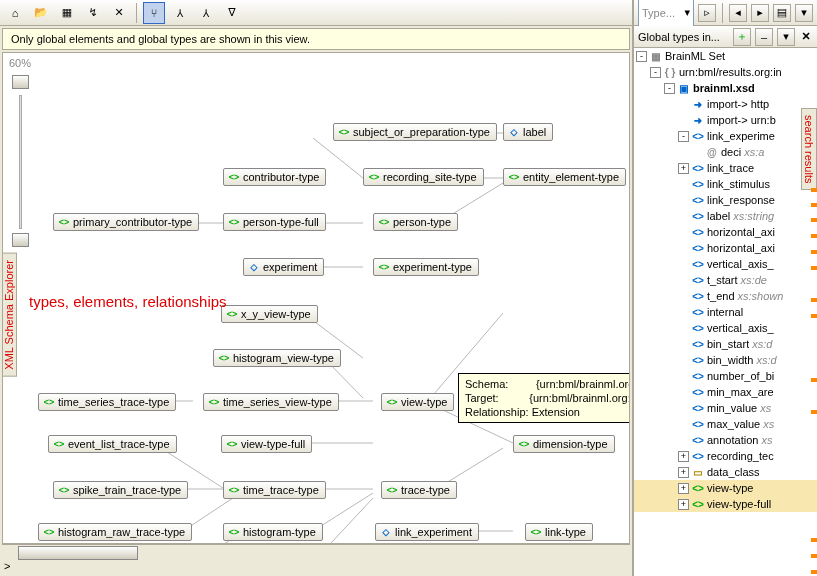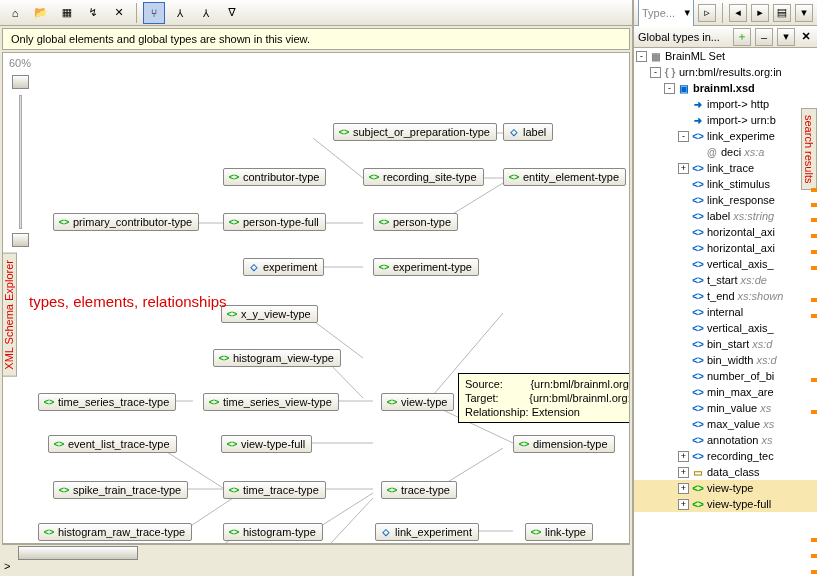--- a/index.html
+++ b/index.html
@@ -203,21 +203,21 @@
           <span>link_experiment</span>
         </div>
       <div class="node" style="left:522px;top:470px">
           <span class="ic ic-ct">&lt;&gt;</span>
           <span>link-type</span>
         </div>
 
     </div>
     <div class="annot" style="left:26px;top:240px">types, elements, relationships</div>
     <div class="tooltip" style="left:455px;top:320px">
-      <div><span>Source:</span>&nbsp;&nbsp;&nbsp;&nbsp;&nbsp;&nbsp;&nbsp;&nbsp;&nbsp;<span>{urn:bml/brainml.org:internal/BrainML/2}experiment-type</span></div>
+      <div><span>Schema:</span>&nbsp;&nbsp;&nbsp;&nbsp;&nbsp;&nbsp;&nbsp;&nbsp;&nbsp;<span>{urn:bml/brainml.org:internal/BrainML/2}experiment-type</span></div>
       <div><span>Target:</span>&nbsp;&nbsp;&nbsp;&nbsp;&nbsp;&nbsp;&nbsp;&nbsp;&nbsp;&nbsp;<span>{urn:bml/brainml.org:internal/BrainMetaL/1}data_element-typ</span></div>
       <div>Relationship: Extension</div>
     </div>
     <div class="vtab-l">XML Schema Explorer</div>
   </div>
   <div class="hscroll">
       <div class="thumb"></div>
     </div>
   <div class="status">&gt;</div>
 </div>

